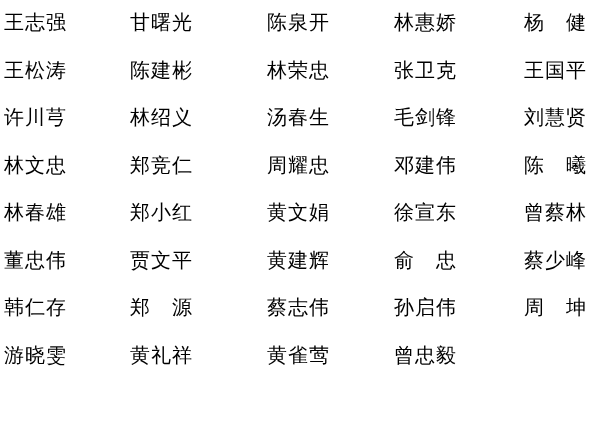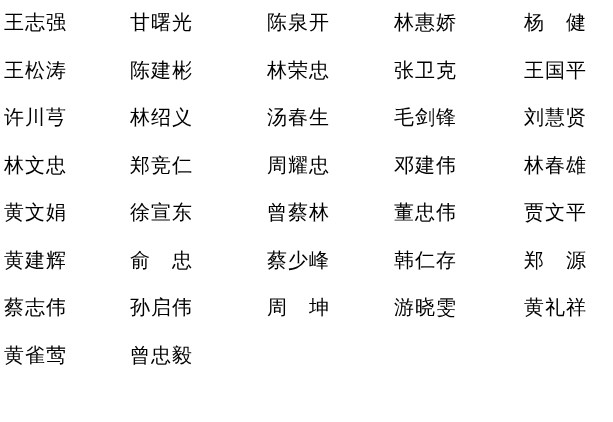--- a/index.html
+++ b/index.html
@@ -52,21 +52,23 @@
       <div class="name-cell">王国平</div>
       <div class="name-cell">许川芎</div>
       <div class="name-cell">林绍义</div>
       <div class="name-cell">汤春生</div>
       <div class="name-cell">毛剑锋</div>
       <div class="name-cell">刘慧贤</div>
       <div class="name-cell">林文忠</div>
       <div class="name-cell">郑竞仁</div>
       <div class="name-cell">周耀忠</div>
       <div class="name-cell">邓建伟</div>
+      <div class="name-cell">陈　曦</div>
       <div class="name-cell">林春雄</div>
+      <div class="name-cell">郑小红</div>
       <div class="name-cell">黄文娟</div>
       <div class="name-cell">徐宣东</div>
       <div class="name-cell">曾蔡林</div>
       <div class="name-cell">董忠伟</div>
       <div class="name-cell">贾文平</div>
       <div class="name-cell">黄建辉</div>
       <div class="name-cell">俞　忠</div>
       <div class="name-cell">蔡少峰</div>
       <div class="name-cell">韩仁存</div>
       <div class="name-cell">郑　源</div>

